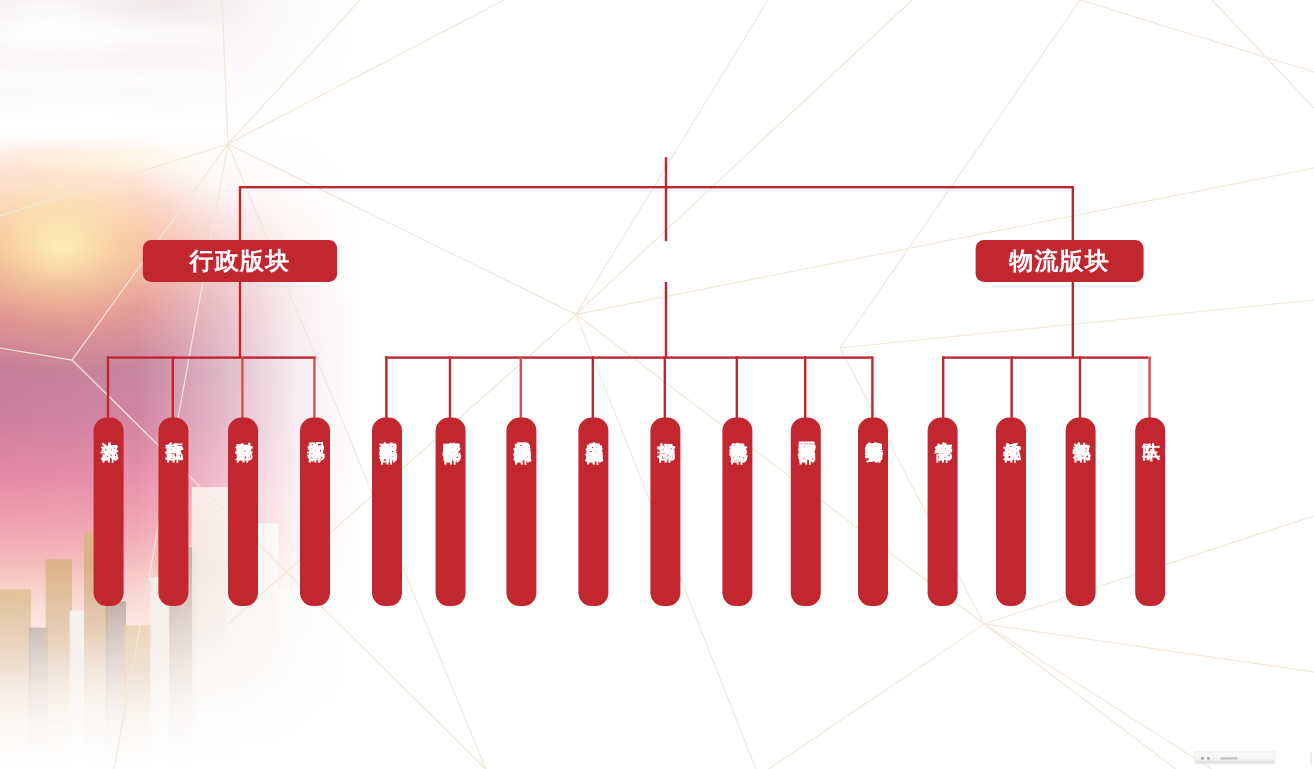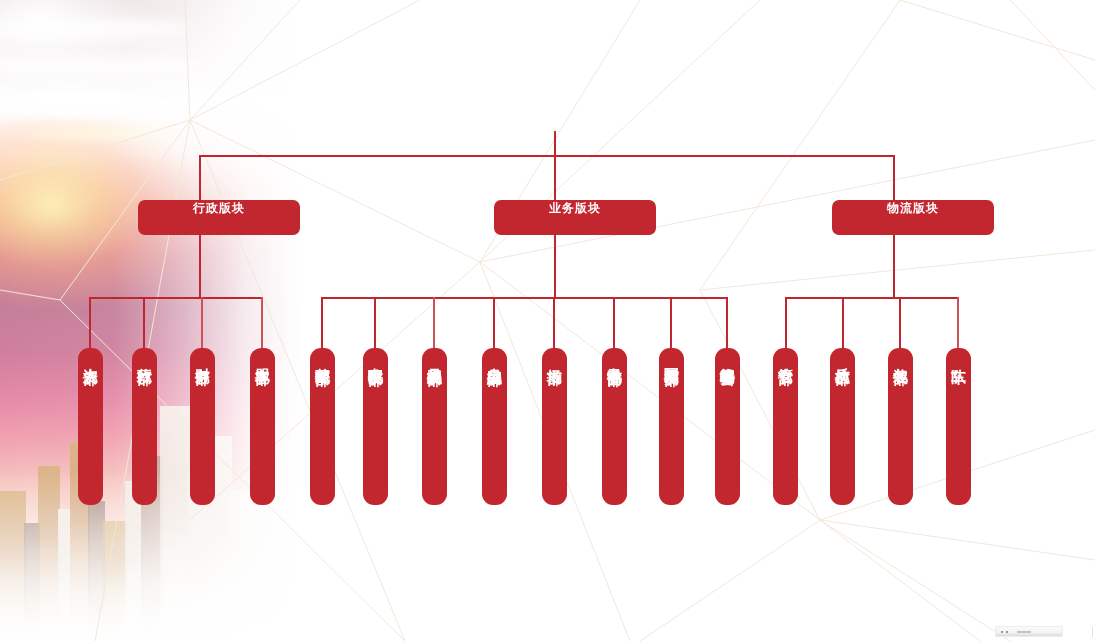--- a/index.html
+++ b/index.html
@@ -150,25 +150,25 @@
     font-weight: bold;
     letter-spacing: 0.5px;
     line-height: 1;
     margin-top: 3px;
   }
 
   .node-div {
     height: 35px;
     border-radius: 7px;
     display: flex;
+    align-items: center;
     justify-content: center;
-    font-size: 12px;
+    font-size: 20px;
     font-weight: bold;
     letter-spacing: 1px;
-    margin-left: 19px;
   }
 
   .node-dept {
     width: 25px;
     top: 348px;
     height: 157px;
     border-radius: 11px;
     display: flex;
     align-items: flex-start;
     justify-content: center;
@@ -316,24 +316,21 @@
 
   <div class="line-v" style="left:785px; top:297px; height:52px;"></div>
   <div class="line-v" style="left:842px; top:297px; height:52px;"></div>
   <div class="line-v" style="left:899px; top:297px; height:52px;"></div>
   <div class="line-v line-soft" style="left:957px; top:297px; height:52px;"></div>
 
 
   <div class="node node-div" style="left:119px; top:200px; width:162px;">
     <span>行政版块</span>
   </div>
-  <div class="node node-div" style="left:475px; top:200px; width:162px;">
-    <span>业务版块</span>
-  </div>
-  <div class="node node-div" style="left:813px; top:200px; width:162px;">
+  <div class="node node-div" style="left:813px; top:200px; width:140px;">
     <span>物流版块</span>
   </div>
 
   <div class="node node-dept" style="left:78px;">
     <span class="dept-label">人资部</span>
   </div>
   <div class="node node-dept" style="left:132px;">
     <span class="dept-label">行政部</span>
   </div>
   <div class="node node-dept" style="left:190px;">

